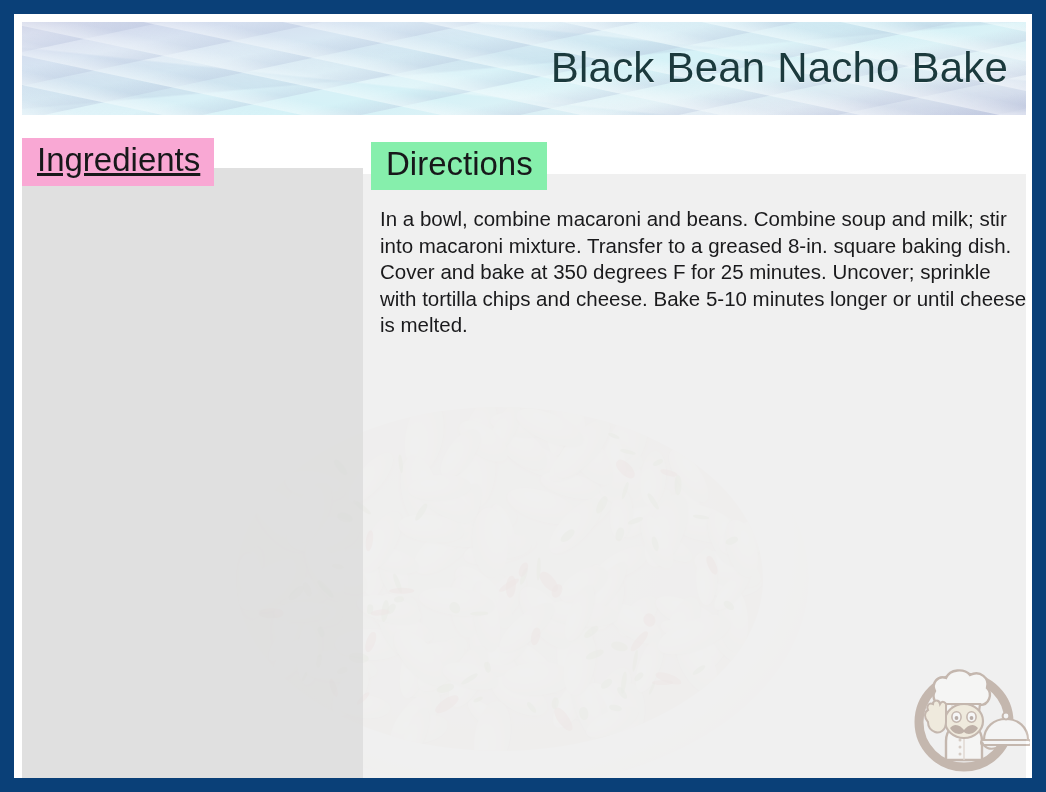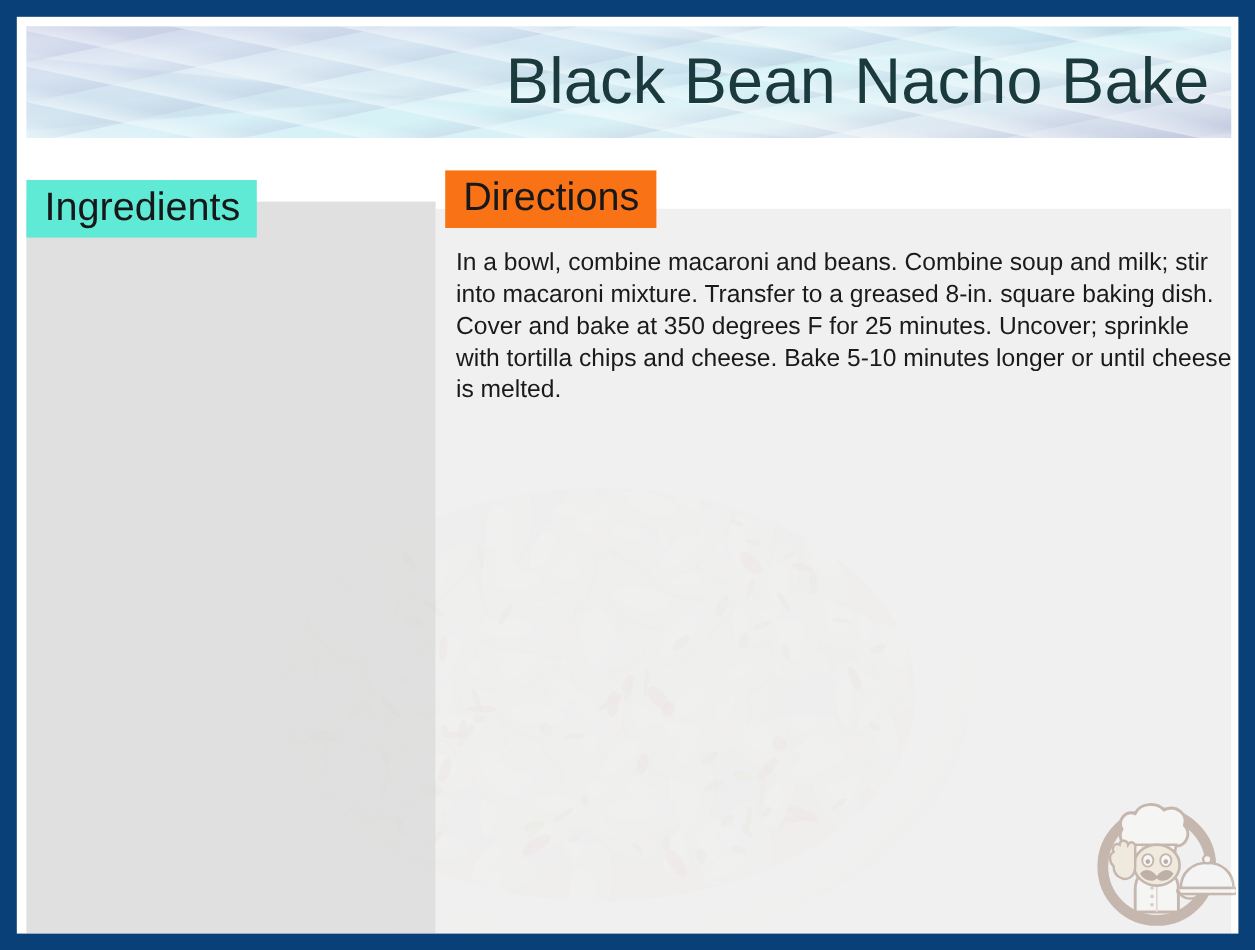--- a/index.html
+++ b/index.html
@@ -86,21 +86,21 @@
         rgba(150,165,200,0.00) 0px,
         rgba(150,165,200,0.00) 44px,
         rgba(150,165,200,0.30) 46px,
         rgba(150,165,200,0.00) 90px);
   }
   .banner-title {
     position: absolute;
     right: 18px;
     top: 50%;
     transform: translateY(-52%);
-    font-size: 54px;
+    font-size: 42px;
     line-height: 1.05;
     color: #1b3a3d;
     letter-spacing: 0.2px;
     white-space: nowrap;
     text-shadow: 0 1px 0 rgba(255,255,255,0.45);
   }
 
   
   .photo-layer {
     position: absolute;
@@ -186,27 +186,28 @@
     position: absolute;
     z-index: 7;
     font-size: 33px;
     color: #17181a;
     padding: 4px 14px 7px 15px;
     white-space: nowrap;
     line-height: 1.12;
   }
   .tab-ingredients {
     left: 8px;
-    top: 136px;
-    background: #5eead4;
+    top: 124px;
+    background: #f9a8d4;
+    text-decoration: underline;
   }
   .tab-directions {
     left: 357px;
     top: 128px;
-    background: #f97316;
+    background: #86efac;
   }
 
   
   .body-text {
     position: absolute;
     z-index: 8;
     color: #1a1a1c;
     font-size: 20.5px;
     line-height: 26.6px;
   }

